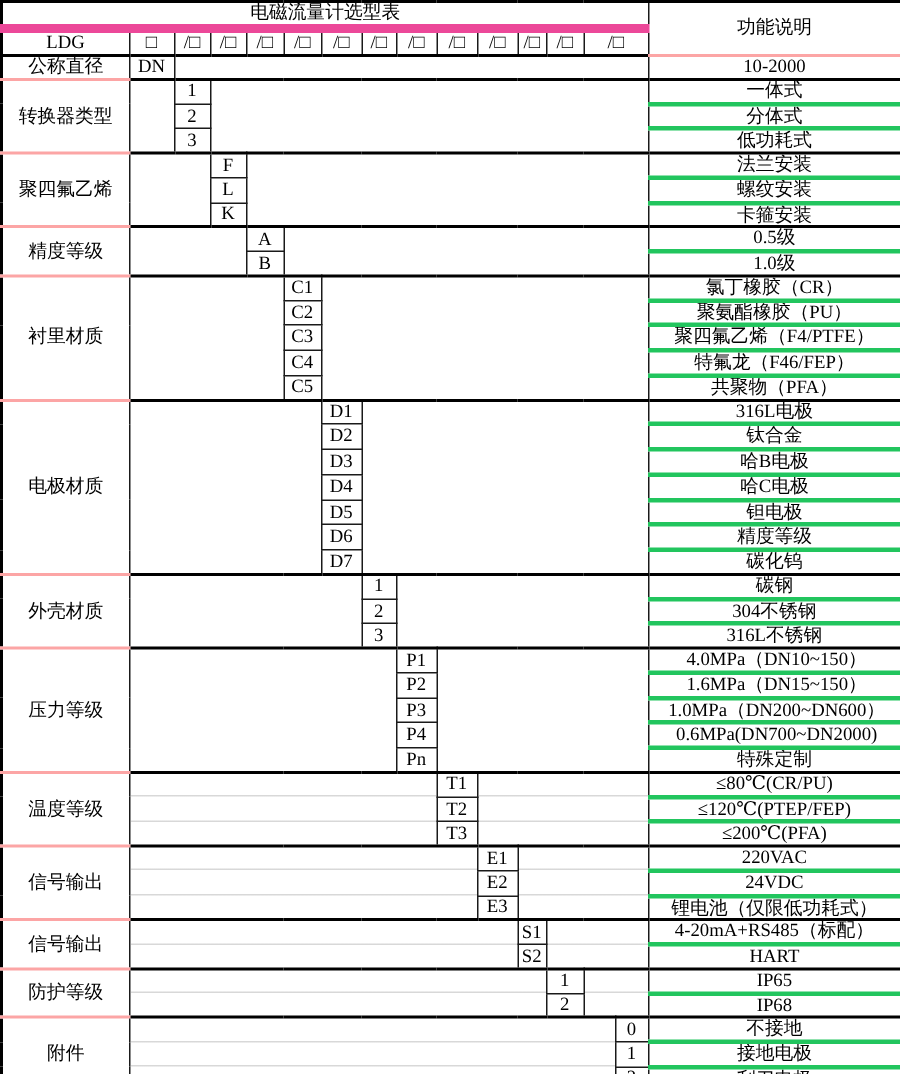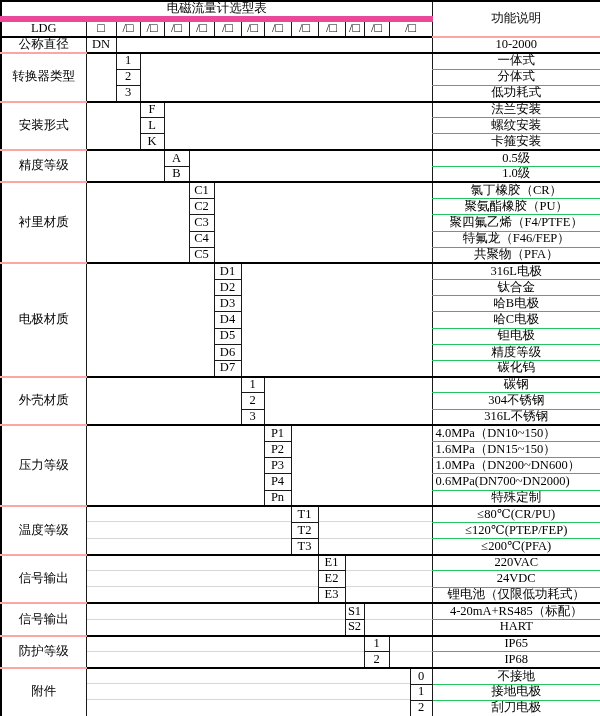--- a/index.html
+++ b/index.html
@@ -48,24 +48,24 @@
   td.model-prefix {
     font-size: 13px;
     text-align: center;
   }
   td.code-box {
     border: 1px solid #1a1a1a;
     font-size: 12.5px;
   }
   td.desc-cell {
     border-left: 1px solid #1a1a1a;
-    border-bottom: 1px solid #22c55e;
+    border-bottom: 3px solid #22c55e;
   }
   td.desc-cell.left {
-    text-align: left;
+    text-align: center;
     padding-left: 3px;
   }
   td.blank.grid {
     background-image: linear-gradient(#d8d8d8, #d8d8d8);
     background-size: 100% 1px;
     background-repeat: no-repeat;
     background-position: left bottom;
   }
   td.end {
     border-bottom: 2px solid #000000 !important;
@@ -133,21 +133,21 @@
         <td class="blank" colspan="12"></td>
         <td class="desc-cell">分体式</td>
       </tr>
       <tr class="data-row">
         <td class="blank end" colspan="1"></td>
         <td class="code-box end">3</td>
         <td class="blank end" colspan="12"></td>
         <td class="desc-cell end">低功耗式</td>
       </tr>
       <tr class="data-row">
-        <td class="label-cell" rowspan="3">安装形式</td>
+        <td class="label-cell" rowspan="3">聚四氟乙烯</td>
         <td class="blank" colspan="2"></td>
         <td class="code-box">F</td>
         <td class="blank" colspan="11"></td>
         <td class="desc-cell">法兰安装</td>
       </tr>
       <tr class="data-row">
         <td class="blank" colspan="2"></td>
         <td class="code-box">L</td>
         <td class="blank" colspan="11"></td>
         <td class="desc-cell">螺纹安装</td>

